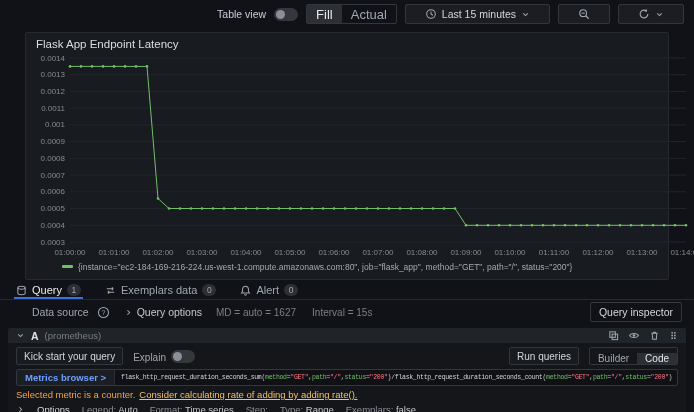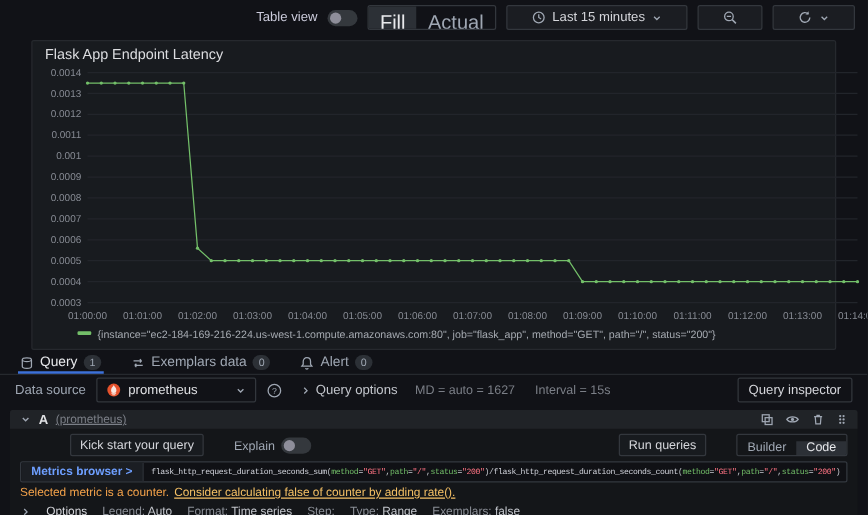--- a/index.html
+++ b/index.html
@@ -10,21 +10,21 @@
   }
   .icon { display:inline-flex; align-items:center; justify-content:center; color:#9fa7b3; }
   .icon svg { display:block; }
 
   
   .topbar { height:28px; display:flex; align-items:center; justify-content:flex-end; gap:8px; padding:0 10px; }
   .tv-label { color:#ccccdc; font-size:10.5px; }
   .toggle { width:24px; height:13px; border-radius:7px; background:#34383d; position:relative; cursor:pointer; flex:none; }
   .toggle .knob { position:absolute; left:2px; top:2px; width:9px; height:9px; border-radius:50%; background:#8e8e9a; }
   .seg-group { display:flex; border:1px solid #33373d; border-radius:2px; overflow:hidden; height:20px; background:#111217; }
-  .seg { padding:14px 9px; display:flex; align-items:center; color:#9fa7b3; font-size:16px; cursor:pointer; }
+  .seg { padding:4px 9px; display:flex; align-items:center; color:#9fa7b3; font-size:13px; cursor:pointer; }
   .seg.active { background:#2c3036; color:#e8e9ec; }
   .tb-btn { height:20px; display:flex; align-items:center; gap:5px; padding:0 19px;
     border:1px solid #33373d; border-radius:2px; background:#1b1d22; color:#d5d6db; font-size:10.5px; cursor:pointer; }
 
   
   .panel-wrap { padding:4px 25px 0; }
   .panel { height:248px; background:#181b1f; border:1px solid #26292e; border-radius:2px;
     padding:3px 8px 3px; display:flex; flex-direction:column; }
   .panel-title { height:16px; font-size:11.5px; color:#dcdde0; display:flex; align-items:center; justify-content:flex-start; padding-left:2px; }
   .chart-svg { width:660px; height:208px; }
@@ -35,39 +35,39 @@
   .legend-row { height:13px; display:flex; align-items:center; gap:5px; padding-left:28px; font-size:8.5px; color:#a5aab1; white-space:nowrap; overflow:hidden; }
   .legend-mark { width:11px; height:3px; border-radius:1px; background:#73bf69; flex:none; }
 
   
   .tabs { height:20px; display:flex; align-items:flex-end; gap:20px; padding:0 14px; border-bottom:1px solid #26292e; }
   .tab { display:flex; align-items:center; gap:5px; padding:0 2px 3px; color:#9fa7b3; font-size:11px; cursor:pointer; }
   .tab.active { color:#e8e9ec; box-shadow:inset 0 -2px 0 #3d71d9; }
   .count { background:#2c3036; border-radius:8px; min-width:14px; text-align:center; padding:0 4px; font-size:8.5px; line-height:12px; height:12px; color:#9fa7b3; }
 
   
-  .ds-row { height:24px; display:flex; align-items:center; gap:8px; padding:0 12px; }
+  .ds-row { height:24px; display:flex; align-items:center; gap:8px; padding:0 12px;margin-left:20px; }
   .ds-label { color:#9fa7b3; font-size:10.5px; }
   .ds-select { display:flex; align-items:center; gap:6px; height:20px; min-width:128px;
     border:1px solid #33373d; border-radius:2px; background:#111217; padding:0 7px; cursor:pointer; }
   .ds-name { color:#e0e1e4; font-size:10.5px; flex:1; }
   .qo-toggle { display:flex; align-items:center; gap:4px; color:#c3c6cc; font-size:10.5px; cursor:pointer; margin-left:6px; }
   .qo-summary { color:#7b7f87; font-size:10px; display:flex; gap:16px; margin-left:6px; }
   .spacer { flex:1; }
   .ghost-btn { height:20px; display:flex; align-items:center; padding:0 8px; border:1px solid #33373d;
     border-radius:2px; background:transparent; color:#d5d6db; font-size:10.5px; cursor:pointer; }
 
   
   .q-section { margin:4px 8px 0; background:#141619; border-radius:2px; padding:0 0 4px; }
   .qrow-header { height:15px; background:#202327; border-radius:2px 2px 0 0; display:flex; align-items:center; gap:6px; padding:0 8px; }
   .q-ref { color:#e0e1e4; font-size:10.5px; font-weight:bold; }
-  .q-ds-ref { color:#7b7f87; font-size:9.5px; flex:1;text-decoration:underline; }
+  .q-ds-ref { color:#7b7f87; font-size:9.5px; flex:1; }
   .q-head-icons { display:flex; gap:9px; }
   .q-body { padding:0 8px; }
-  .kick-row { margin-top:4px; height:18px; display:flex; align-items:center; gap:24px;margin-left:40px; }
+  .kick-row { margin-top:4px; height:18px; display:flex; align-items:center; gap:10px; }
   .small-btn { height:18px; display:flex; align-items:center; padding:0 7px; border:1px solid #33373d;
     border-radius:2px; background:#181b1f; color:#d5d6db; font-size:10px; cursor:pointer; }
   .explain { display:flex; align-items:flex-end; gap:5px; color:#9fa7b3; font-size:10px; }
   .mini-seg { display:flex; border:1px solid #33373d; border-radius:2px; overflow:hidden; height:18px;align-items:flex-end; }
   .mini-seg .seg { font-size:10px; padding:0 8px; }
   .editor-row { margin-top:4px; height:17px; display:flex; align-items:stretch; border:1px solid #33383f; border-radius:2px; background:#101115; overflow:hidden; }
   .metrics-btn { display:flex; align-items:center; padding:0 8px; background:#1b1e23; color:#6e9fff; font-size:9.5px; white-space:nowrap; cursor:pointer; border-right:1px solid #2a2e34;font-weight:bold; }
   .code-line { flex:1; display:flex; align-items:center; padding:0 6px; font-family:"Liberation Mono", monospace;
     font-size:6.5px; letter-spacing:-0.3px; white-space:nowrap; overflow:hidden; }
   .tok-metric { color:#d2d4dc; }
@@ -272,36 +272,20 @@
             <path d="M5 10.2a1 1 0 0 0 2 0" fill="none" stroke="currentColor" stroke-width="1.1"></path>
           </svg>
       </span>
       <span>Alert</span>
       <span class="count">0</span>
     </span>
   </div>
 
   <div class="ds-row">
     <span class="ds-label">Data source</span>
-    <span class="ds-select">
-      <span class="icon">
-        <svg width="12" height="12" viewBox="0 0 14 14">
-            <circle cx="7" cy="7" r="6" fill="#e6522c"></circle>
-            <path d="M7 2.4c.5 1.6 2.5 2.6 2.5 4.8A2.5 2.5 0 0 1 4.5 7.2c0-2.2 2-3.2 2.5-4.8z" fill="#f8e7e2"></path>
-            <rect x="4.8" y="9.4" width="4.4" height="1.1" fill="#f8e7e2"></rect>
-            <rect x="5.6" y="11" width="2.8" height="0.9" fill="#f8e7e2"></rect>
-          </svg>
-      </span>
-      <span class="ds-name">prometheus</span>
-      <span class="icon">
-        <svg width="9" height="9" viewBox="0 0 12 12">
-            <path d="M3 4.5l3 3 3-3" fill="none" stroke="currentColor" stroke-width="1.4"></path>
-          </svg>
-      </span>
-    </span>
     <span class="icon">
       <svg width="13" height="13" viewBox="0 0 14 14">
           <circle cx="7" cy="7" r="5.4" fill="none" stroke="currentColor" stroke-width="1.1"></circle>
           <text x="7" y="9.6" text-anchor="middle" font-size="7.5" fill="currentColor" font-family="Liberation Sans, sans-serif">?</text>
         </svg>
     </span>
     <span class="qo-toggle">
       <span class="icon">
         <svg width="9" height="9" viewBox="0 0 12 12">
             <path d="M4.5 3l3 3-3 3" fill="none" stroke="currentColor" stroke-width="1.4"></path>
@@ -405,21 +389,21 @@
             <span class="tok-punct">,</span>
             <span class="tok-label">status</span>
             <span class="tok-punct">=</span>
             <span class="tok-string">"200"</span>
             <span class="tok-punct">)</span>
           </span>
       </div>
 
       <div class="warning-row">
         <span class="warn-text">Selected metric is a counter.</span>
-        <span class="warn-link">Consider calculating false of counter by adding rate().</span>
+        <span class="warn-link">Consider calculating rate of adding by adding rate().</span>
       </div>
 
       <div class="options-row">
         <span class="icon">
           <svg width="9" height="9" viewBox="0 0 12 12">
               <path d="M4.5 3l3 3-3 3" fill="none" stroke="currentColor" stroke-width="1.4"></path>
             </svg>
         </span>
         <span class="opt-label">Options</span>
         <span style="display:flex; gap:12px;">

